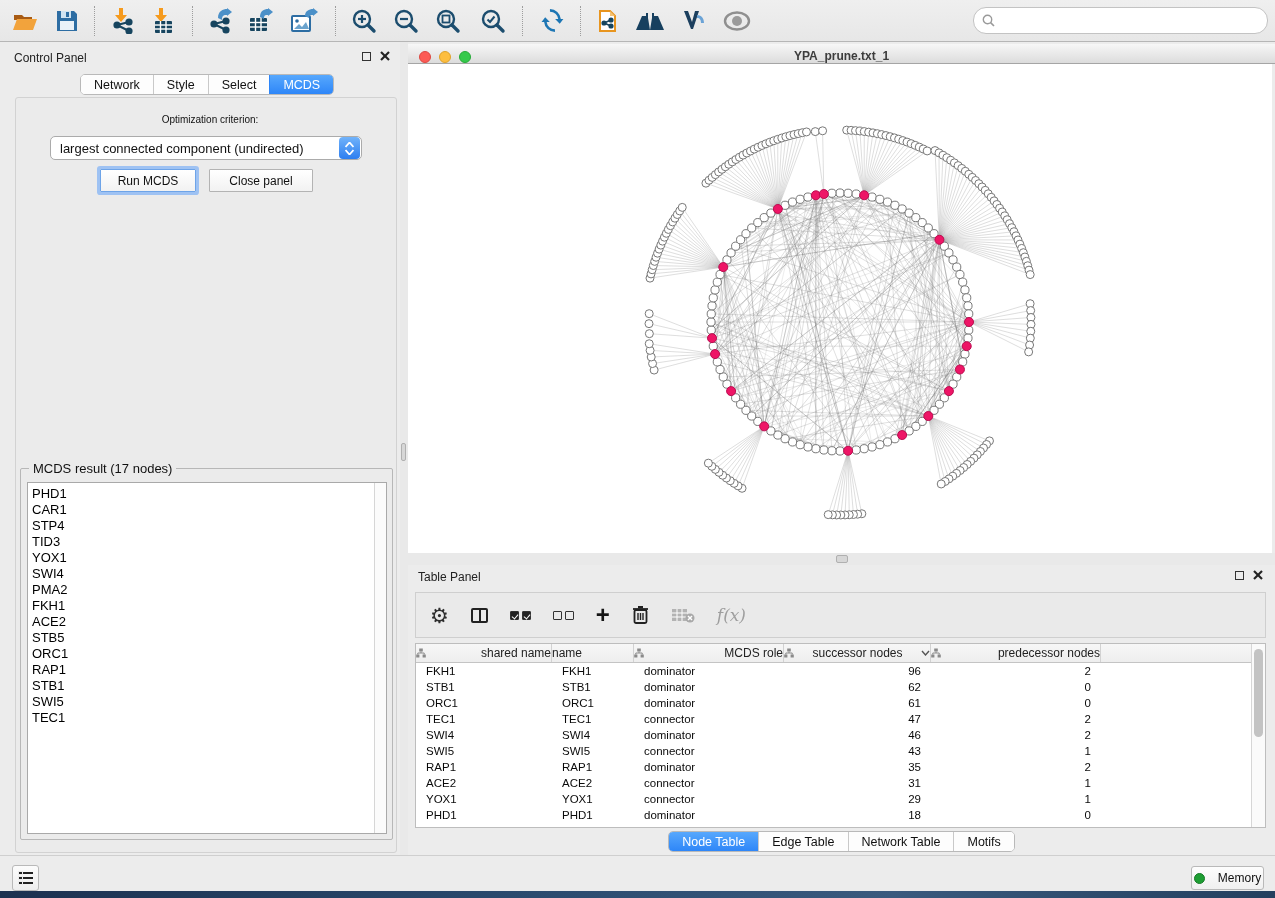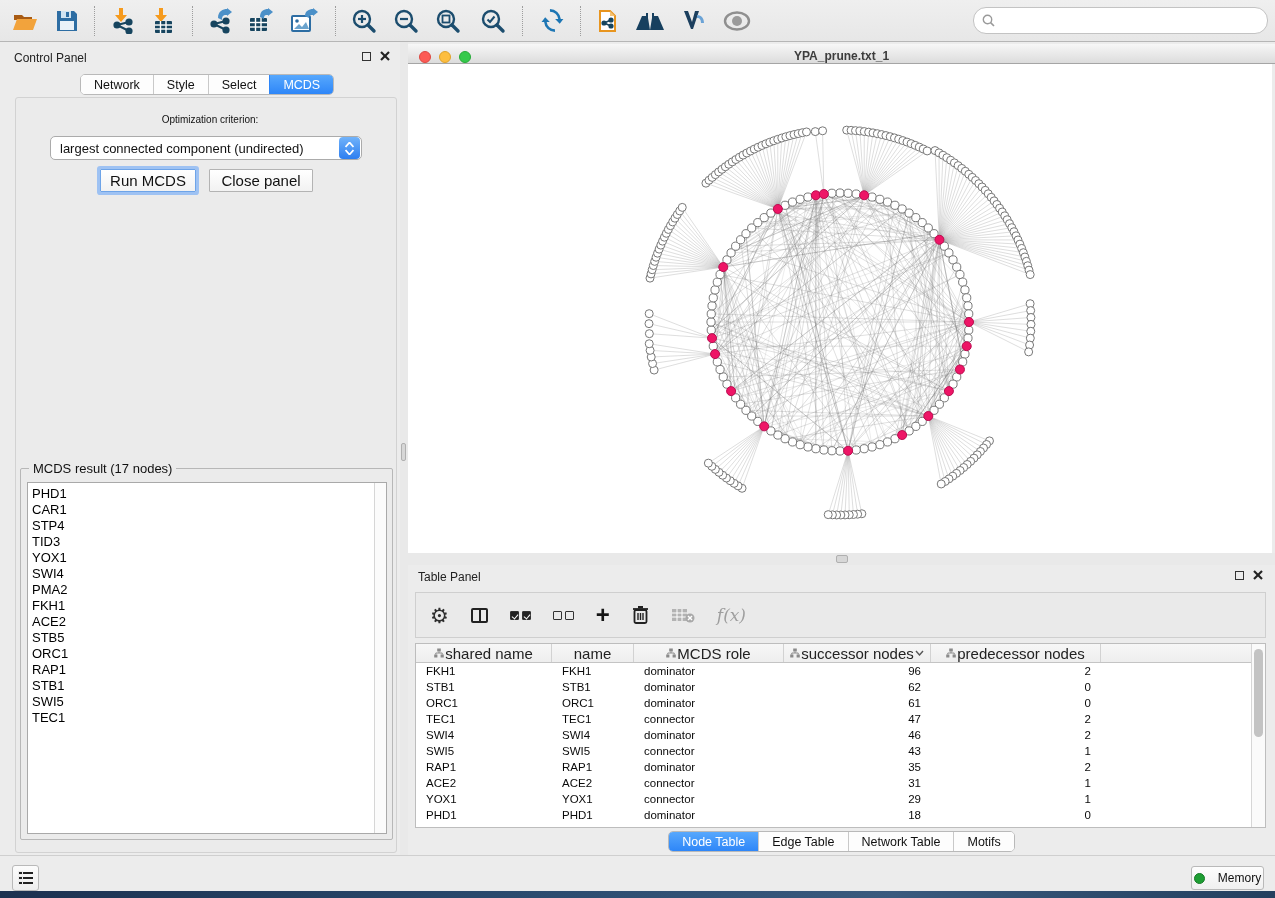--- a/index.html
+++ b/index.html
@@ -39,21 +39,21 @@
   .opt-label { position:absolute; left:4px; top:16px; width:100%; text-align:center;
     font-size:10px; color:#111; }
   .opt-select { position:absolute; left:34px; top:38px; width:312px; height:24px;
     background:#fff; border:1px solid #ababab; border-radius:5px; display:flex; align-items:center; }
   .opt-select .val { flex:1; font-size:13px; color:#111; padding-left:9px; white-space:nowrap; overflow:hidden; }
   .opt-stepper { width:21px; height:22px; border-radius:4px; margin-right:1px;
     background:linear-gradient(#71b3fa,#2d7ef0); display:flex; flex-direction:column;
     align-items:center; justify-content:center; gap:1px; }
   .opt-stepper svg { display:block; }
   .btn { position:absolute; top:71px; height:23px; background:linear-gradient(#ffffff,#f2f2f2);
-    border:1px solid #b3b3b3; border-radius:1px; font-size:15px; color:#111;
+    border:1px solid #b3b3b3; border-radius:1px; font-size:12px; color:#111;
     display:flex; align-items:center; justify-content:center; cursor:default; }
   .btn.focused { box-shadow:0 0 0 3px rgba(106,166,248,0.6); border-color:#6ea4e8; }
   .groupbox { position:absolute; left:4px; top:370px; width:373px; height:372px;
     border:1px solid #b7b7b7; border-radius:2px; }
   .groupbox-title { position:absolute; left:8px; top:-8px; background:#ebebeb;
     padding:0 4px; font-size:13px; color:#111; }
   .mcds-list { position:absolute; left:6px; top:13px; width:360px; height:352px;
     background:#fff; border:1px solid #a9a9a9; overflow:hidden; }
   .mcds-scroll { position:absolute; right:0; top:0; width:12px; height:100%;
     background:#fbfbfb; border-left:1px solid #d6d6d6; }
@@ -93,21 +93,21 @@
   .cb { width:9px; height:9px; border:1.5px solid #333; display:inline-block; border-radius:1px; }
   .cb.checked { background:#222; position:relative; }
   .cb.checked::after { content:""; position:absolute; left:2px; top:1px; width:3px; height:5px;
     border-right:1.5px solid #fff; border-bottom:1.5px solid #fff; transform:rotate(40deg); }
   .plus-glyph { font-size:24px; font-weight:bold; color:#151515; line-height:1; }
   .fx-glyph { font-family:"DejaVu Serif", serif; font-style:italic; font-size:17px; color:#9e9e9e; }
   .tbl { position:absolute; left:7px; top:78px; width:851px; height:185px; background:#fff;
     border:1px solid #bdbdbd; }
   .tbl-header { position:absolute; left:0; top:0; height:19px; width:836px; display:flex;
     background:linear-gradient(#f7f7f7,#eeeeee); border-bottom:1px solid #c4c4c4; }
-  .th { display:flex; align-items:center; justify-content:center; gap:1px; font-size:15px;
+  .th { display:flex; align-items:center; justify-content:space-between; gap:1px; font-size:12px;
     color:#222; border-right:1px solid #d2d2d2; height:100%; }
   .tbl-body { position:absolute; left:0; top:19px; width:836px; }
   .tr { display:flex; height:16px; }
   .td { font-size:11.5px; color:#0a0a0a; line-height:16px; padding:0 10px; white-space:nowrap;
     overflow:hidden; }
   .td.num { text-align:right; }
   .tbl-scroll { position:absolute; right:0; top:0; width:14px; height:100%;
     background:#fafafa; border-left:1px solid #d6d6d6; }
   .tbl-thumb { position:absolute; left:2px; top:5px; width:9px; height:88px;
     background:#c3c3c3; border-radius:5px; }

